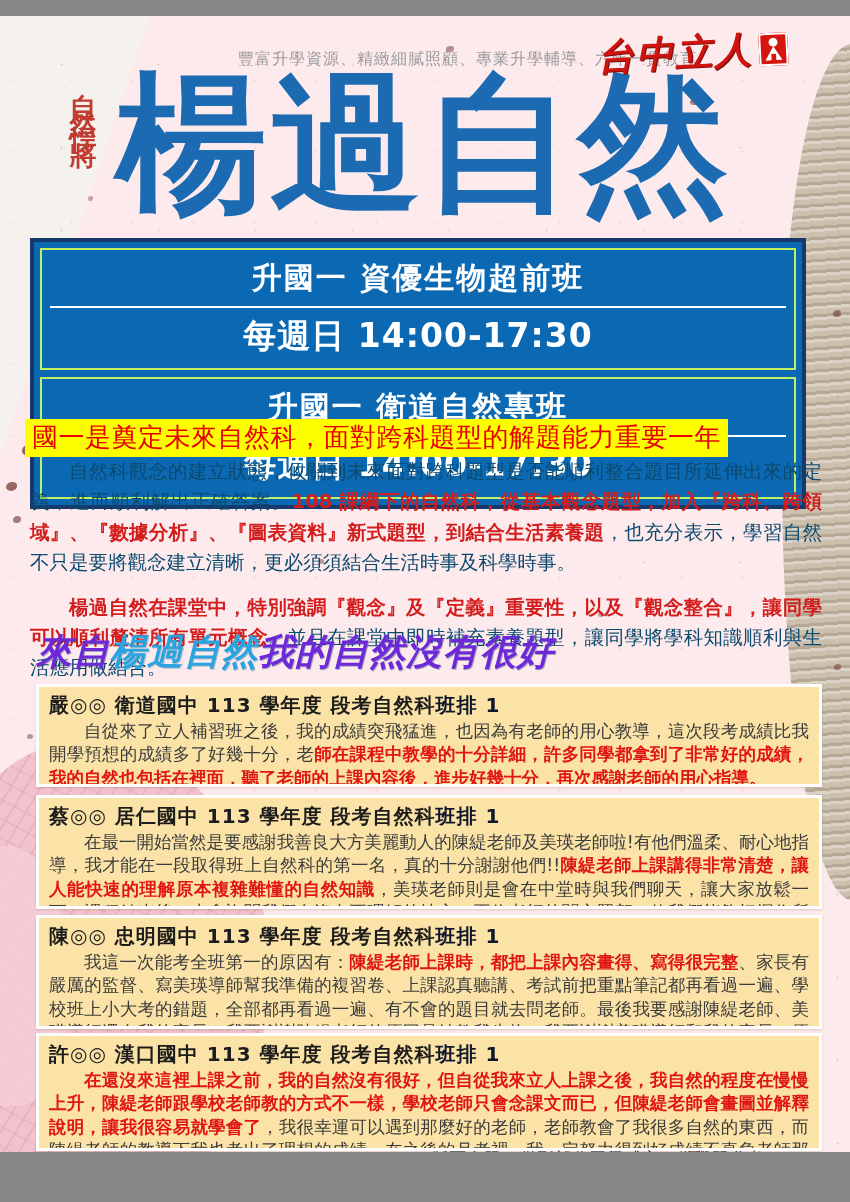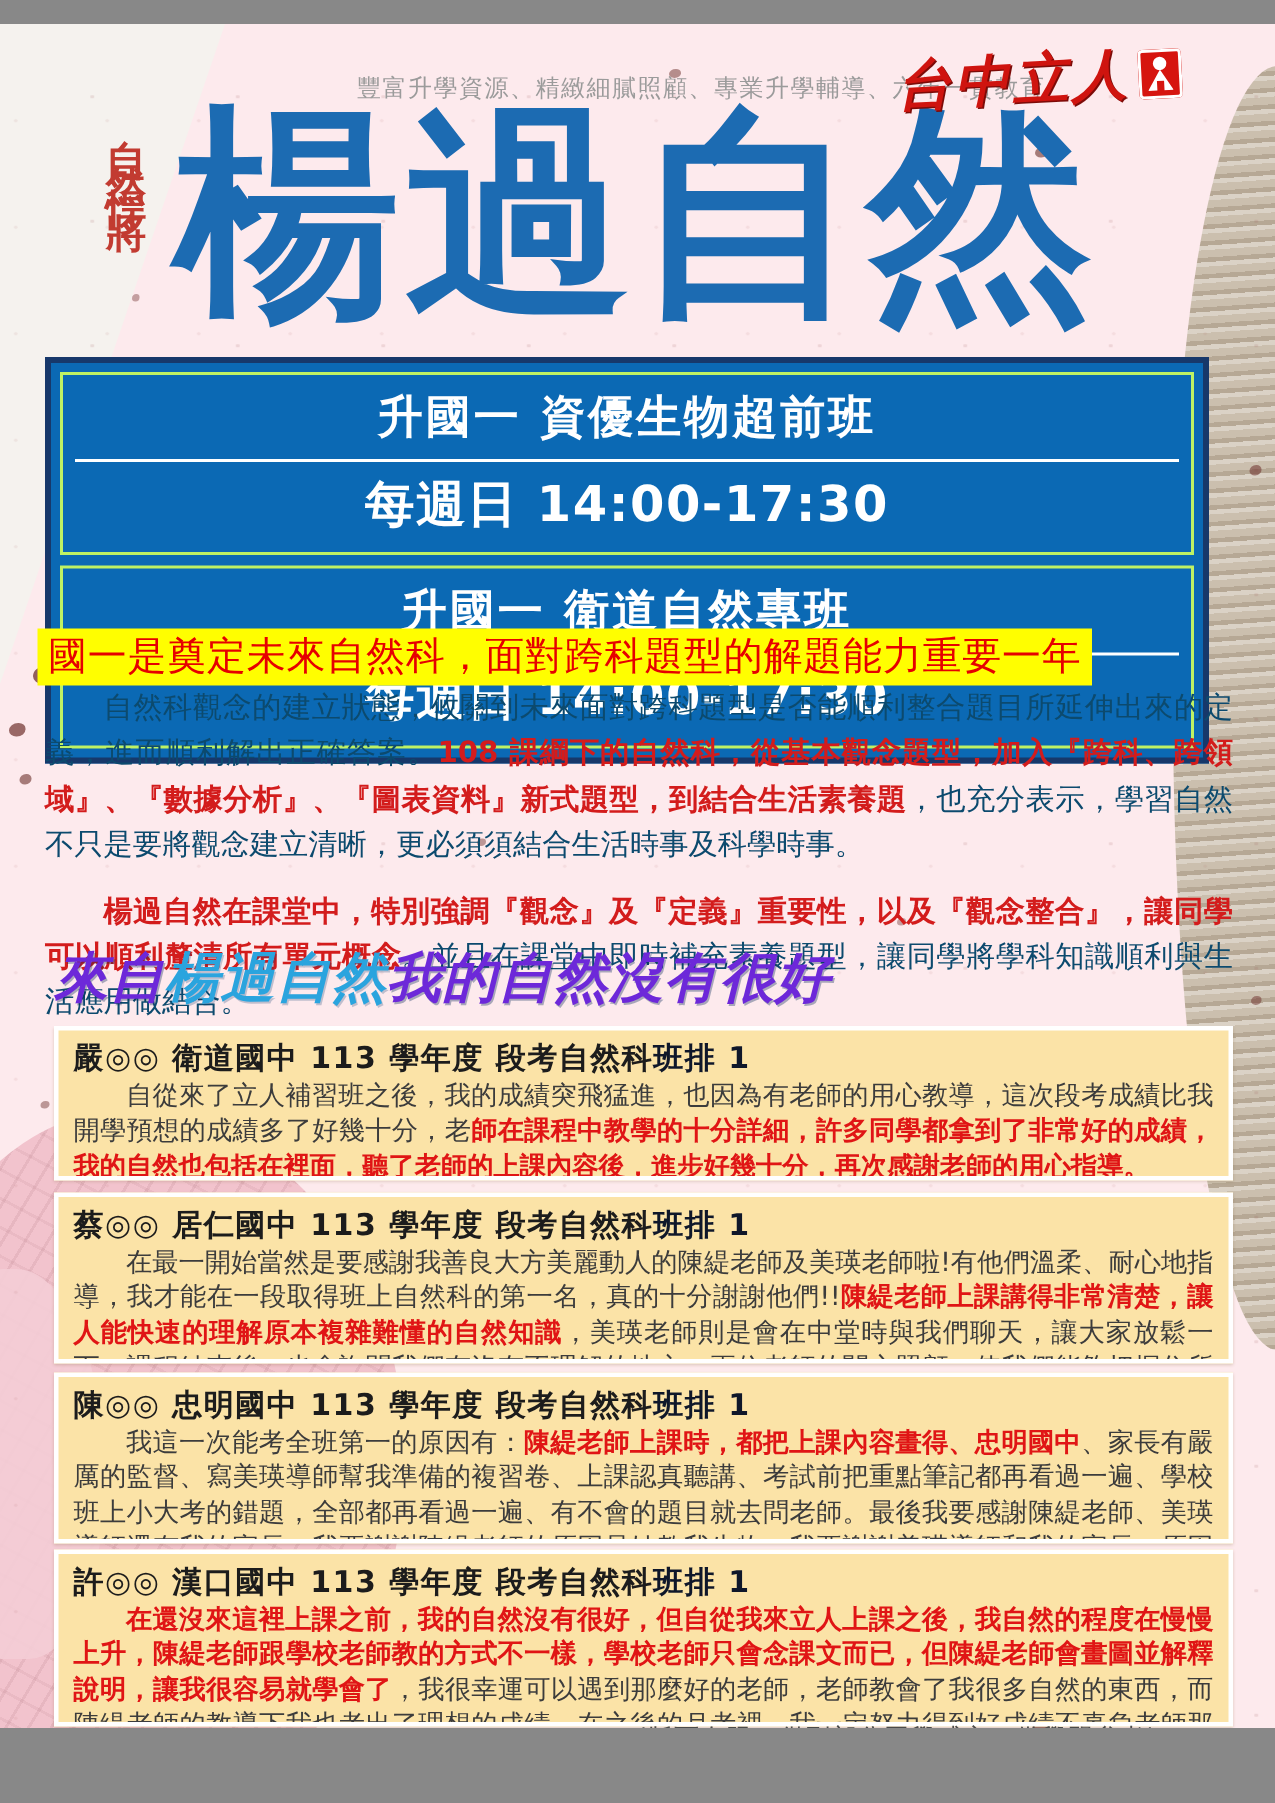--- a/index.html
+++ b/index.html
@@ -148,21 +148,21 @@
     <p class="tbody"><span class="seg-black">自從來了立人補習班之後，我的成績突飛猛進，也因為有老師的用心教導，這次段考成績比我開學預想的成績多了好幾十分，老</span><span class="seg-red">師在課程中教學的十分詳細，許多同學都拿到了非常好的成績，我的自然也包括在裡面，聽了老師的上課內容後，進步好幾十分，再次感謝老師的用心指導。</span></p>
   </section>
 
   <section class="tbox tbox-2">
     <div class="thead"><span class="thead-black">蔡◎◎  居仁國中  113 學年度  段考自然科</span><span class="thead-red">班排 1</span></div>
     <p class="tbody"><span class="seg-black">在最一開始當然是要感謝我善良大方美麗動人的陳緹老師及美瑛老師啦!有他們溫柔、耐心地指導，我才能在一段取得班上自然科的第一名，真的十分謝謝他們!!</span><span class="seg-red">陳緹老師上課講得非常清楚，讓人能快速的理解原本複雜難懂的自然知識</span><span class="seg-black">，美瑛老師則是會在中堂時與我們聊天，讓大家放鬆一下，課程結束後，也會詢問我們有沒有不理解的地方，兩位老師的關心照顧，使我們能夠把握住所有的知識要點。最後，我期許下次考得更</span></p>
   </section>
 
   <section class="tbox tbox-3">
     <div class="thead"><span class="thead-black">陳◎◎  忠明國中  113 學年度  段考自然科</span><span class="thead-red">班排 1</span></div>
-    <p class="tbody"><span class="seg-black">我這一次能考全班第一的原因有：</span><span class="seg-red">陳緹老師上課時，都把上課內容畫得、忠明國中</span><span class="seg-black">、家長有嚴厲的監督、寫美瑛導師幫我準備的複習卷、上課認真聽講、考試前把重點筆記都再看過一遍、學校班上小大考的錯題，全部都再看過一遍、有不會的題目就去問老師。最後我要感謝陳緹老師、美瑛導師還有我的家長。我要謝謝陳緹老師的原因是她教我生物，我要謝謝美瑛導師和我的家長，原因是因為他們幫助我複習。</span></p>
+    <p class="tbody"><span class="seg-black">我這一次能考全班第一的原因有：</span><span class="seg-red">陳緹老師上課時，都把上課內容畫得、寫得很完整</span><span class="seg-black">、家長有嚴厲的監督、寫美瑛導師幫我準備的複習卷、上課認真聽講、考試前把重點筆記都再看過一遍、學校班上小大考的錯題，全部都再看過一遍、有不會的題目就去問老師。最後我要感謝陳緹老師、美瑛導師還有我的家長。我要謝謝陳緹老師的原因是她教我生物，我要謝謝美瑛導師和我的家長，原因是因為他們幫助我複習。</span></p>
   </section>
 
   <section class="tbox tbox-4">
     <div class="thead"><span class="thead-black">許◎◎  漢口國中  113 學年度  段考自然科</span><span class="thead-red">班排 1</span></div>
     <p class="tbody"><span class="seg-red">在還沒來這裡上課之前，我的自然沒有很好，但自從我來立人上課之後，我自然的程度在慢慢上升，陳緹老師跟學校老師教的方式不一樣，學校老師只會念課文而已，但陳緹老師會畫圖並解釋說明，讓我很容易就學會了</span><span class="seg-black">，我很幸運可以遇到那麼好的老師，老師教會了我很多自然的東西，而陳緹老師的教導下我也考出了理想的成績，在之後的月考裡，我一定努力得到好成績不辜負老師那麼認真的教學。</span></p>
   </section>
 
   <div class="footnote">(版面有限，僅列部分同學感言，供學習參考)</div>
   <div class="pagenum">4</div>
 

